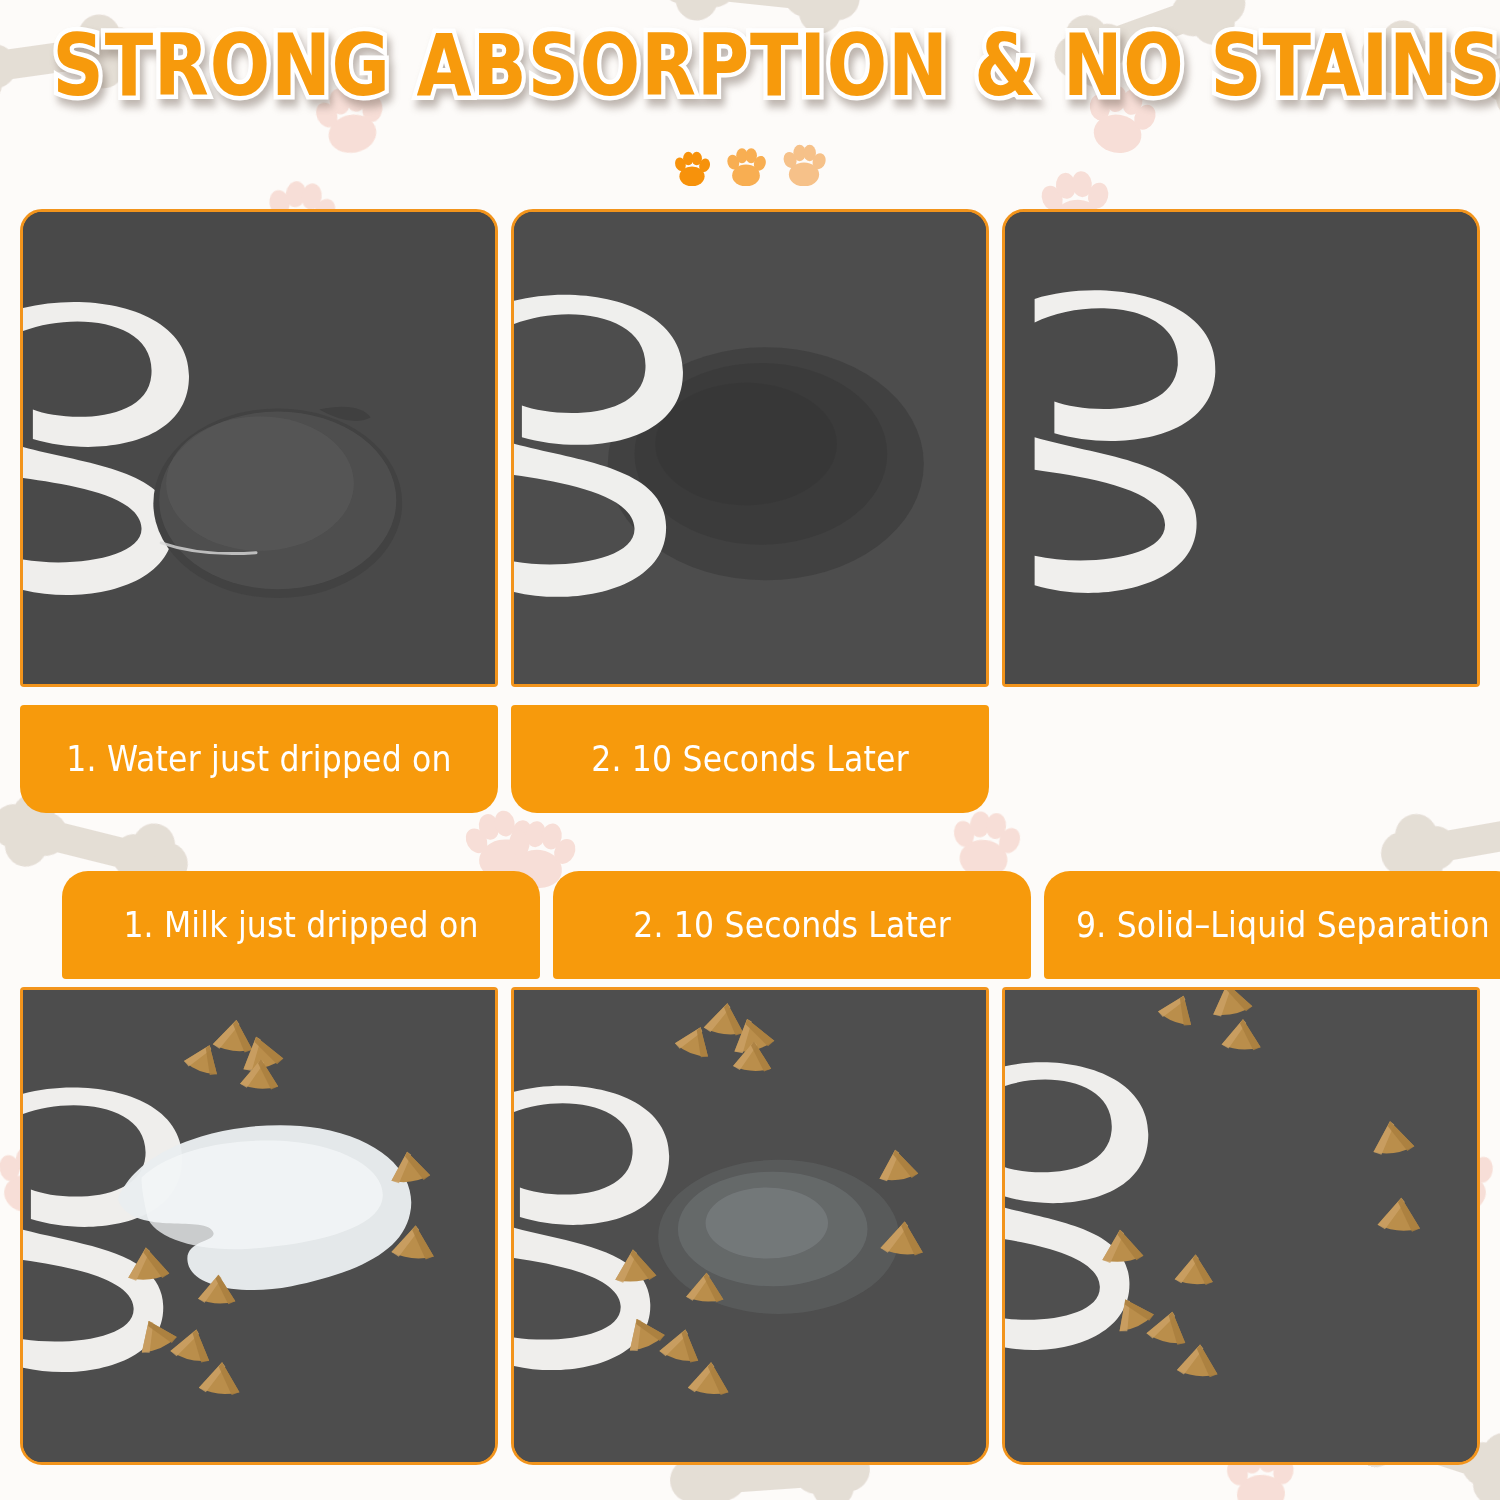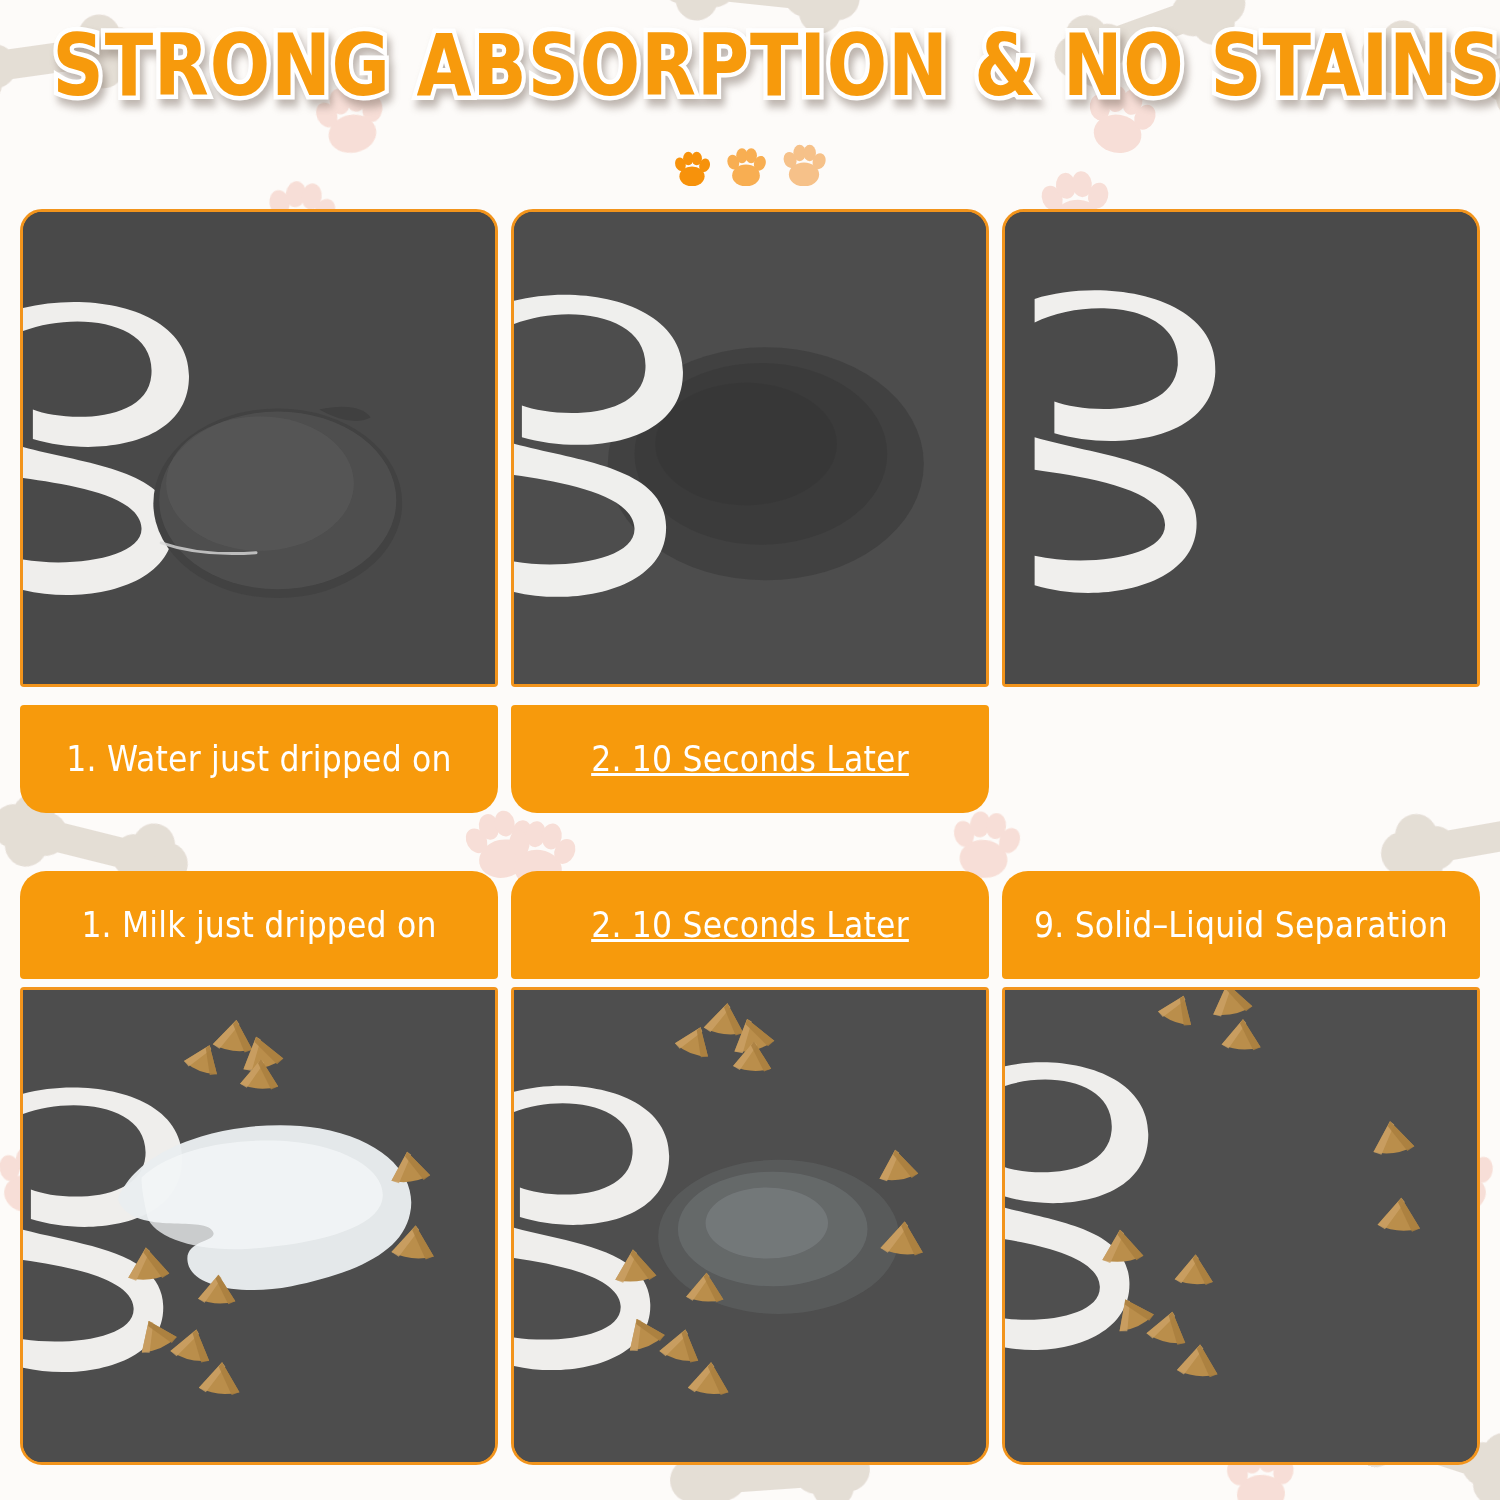--- a/index.html
+++ b/index.html
@@ -57,27 +57,27 @@
     font-size:35px;
     font-stretch:semi-condensed;
     letter-spacing:0.2px;
   }
   .caption.below{border-radius:4px 4px 26px 26px;}
   .caption.above{border-radius:26px 26px 4px 4px;}
   .caption span{display:block;width:100%;text-align:center;padding:0 0;box-sizing:border-box;}
 
   
   .c1{left:20px;}
-  .c2{left:511px;text-decoration:underline;}
+  .c2{left:511px;}
   .c3{left:1002px;}
 
   
   .r1-photo{top:209px;}
   .r1-cap{top:705px;}
-  .r2-cap{top:871px;}
+  .r2-cap{top:871px;margin-left:42px;}
   .r2-photo{top:987px;}
 </style>
 </head>
 <body>
 
 <svg id="bg-pattern" width="1500" height="1500" viewBox="0 0 1500 1500">
   <defs>
     <g id="bone">
       <path d="M-62,-15 a22,22 0 1 1 0,30 a22,22 0 1 1 -0,-30 M62,-15 a22,22 0 1 0 0,30 a22,22 0 1 0 0,-30 M-62,-6 h124 v12 h-124 z"></path>
       <circle cx="-62" cy="-16" r="21"></circle>

